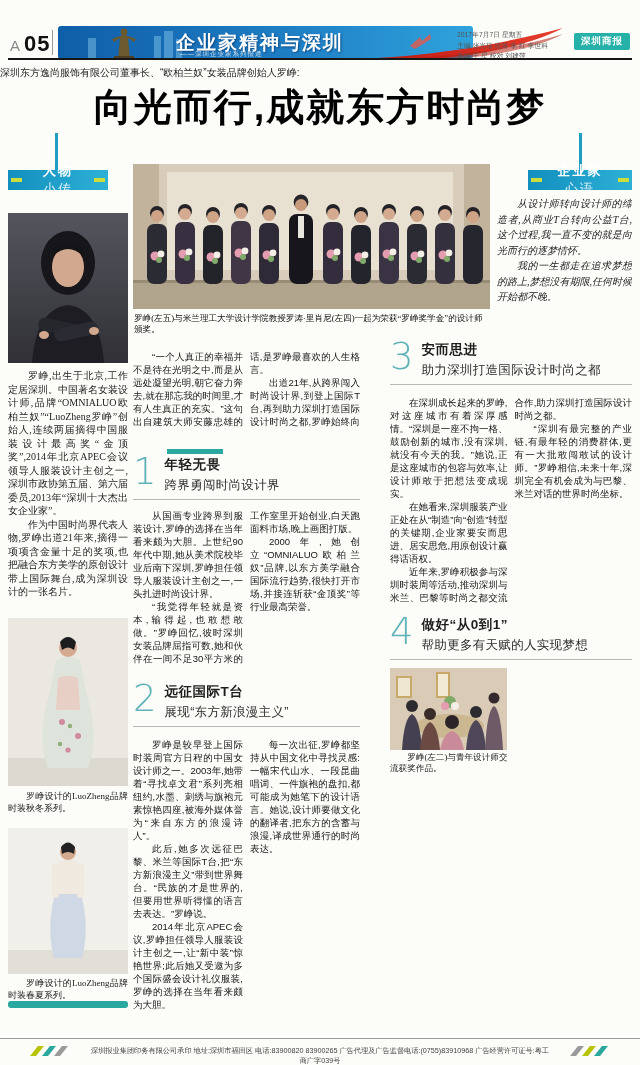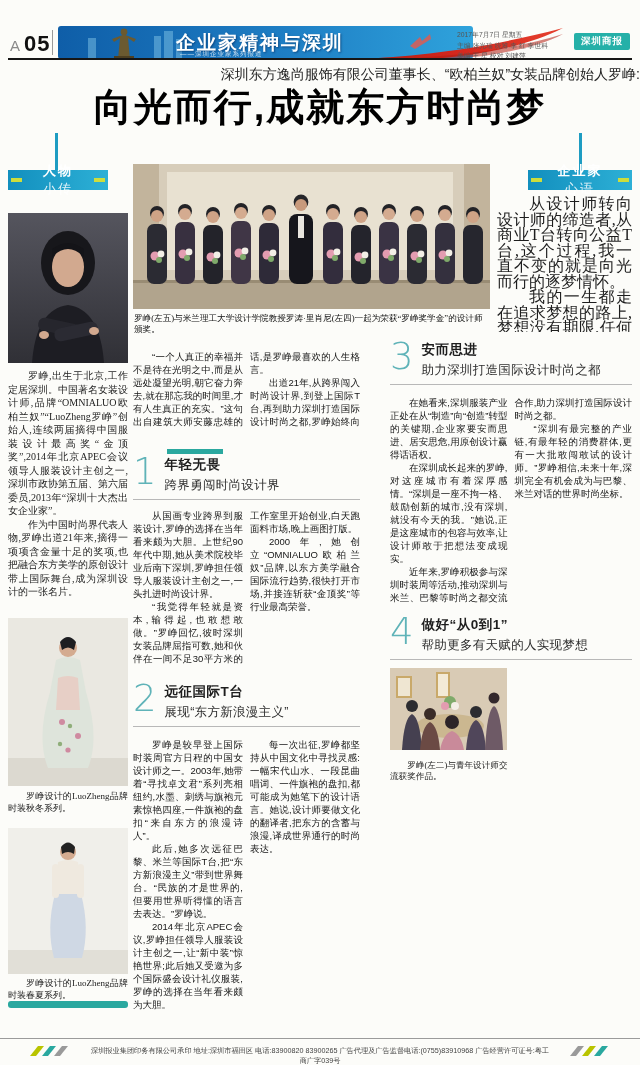--- a/index.html
+++ b/index.html
@@ -21,21 +21,21 @@
   }
   .banner-sub{position:absolute;left:122px;top:24px;font-size:6.5px;color:rgba(255,255,255,.75);letter-spacing:1px;}
   .issue{position:absolute;left:457px;top:30px;width:112px;font-size:6.8px;line-height:1.55;color:#555;}
   .badge{
     position:absolute;left:574px;top:33px;width:56px;height:17px;background:#25b0a8;
     color:#fff;font-size:9.5px;font-weight:bold;display:flex;align-items:center;justify-content:center;
     border-radius:2px;letter-spacing:1px;
   }
   .mast-rule{position:absolute;left:8px;top:58px;width:624px;height:2px;background:#161616;}
   
-  .kicker{position:absolute;left:0;top:66px;width:100%;text-align:right;font-size:14px;color:#222;}
+  .kicker{position:absolute;left:0;top:66px;width:100%;text-align:left;font-size:10px;color:#222;}
   .headline{
     position:absolute;left:0;top:82px;width:100%;text-align:center;
     font-size:38px;font-weight:900;letter-spacing:2px;color:#000;
   }
   .conn{position:absolute;width:3px;background:#1e9cc2;}
   .conn.l{left:55px;top:133px;height:38px;}
   .conn.r{left:579px;top:133px;height:38px;}
   
   .ribbon{
     position:absolute;top:170px;height:20px;display:flex;align-items:center;justify-content:center;
@@ -92,26 +92,26 @@
   .sec-title{font-size:13.5px;font-weight:bold;color:#1e1e1e;letter-spacing:.5px;}
   .sec-sub{font-size:12.5px;color:#2e2e2e;margin-top:3px;letter-spacing:.3px;}
   .sh1{left:133px;top:456px;width:227px;}
   .sh2{left:133px;top:683px;width:227px;}
   .sh3{left:390px;top:341px;width:242px;}
   .sh4{left:390px;top:616px;width:242px;}
   .prebar{position:absolute;left:167px;top:449px;width:56px;height:5px;background:#2aa89f;}
   
   .rsbody{
     position:absolute;left:497px;top:196px;width:135px;height:136px;overflow:hidden;
-    font-family:"Liberation Serif",serif;font-size:16px;line-height:15.5px;text-align:justify;color:#1d1d1d;
+    font-family:"Liberation Serif",serif;font-size:10px;line-height:15.5px;text-align:justify;color:#1d1d1d;font-style:italic;
   }
   
   .s4fig{break-inside:avoid;margin:0 0 4px 0;}
   .s4fig svg{display:block;}
-  .s4cap{font-family:"Liberation Serif",serif;font-size:8.6px;line-height:11px;color:#222;text-indent:2em;margin-top:10px;}
+  .s4cap{font-family:"Liberation Serif",serif;font-size:8.6px;line-height:11px;color:#222;text-indent:2em;margin-top:2px;}
   
   .foot-rule{position:absolute;left:0;top:1038px;width:640px;height:1px;background:#9b9b9b;}
   .footer{
     position:absolute;left:90px;top:1046px;width:460px;text-align:center;
     font-size:7.2px;color:#444;line-height:1.4;
   }
   .corner{position:absolute;top:1044px;width:48px;height:14px;}
   .corner.l{left:26px;} .corner.r{left:566px;}
 </style>
 </head>
@@ -380,41 +380,41 @@
     </div>
 
   <div class="sec-head sh2">
     <span class="sec-num">2</span>
     <div>
       <div class="sec-title">远征国际T台</div>
       <div class="sec-sub">展现“东方新浪漫主义”</div>
     </div>
   </div>
   <div class="tcols s2body">
-      <p>罗峥是较早登上国际时装周官方日程的中国女设计师之一。2003年,她带着“寻找卓文君”系列亮相纽约,水墨、刺绣与旗袍元素惊艳四座,一件旗袍的盘扣“来自东方的浪漫诗人”。</p>
+      <p>罗峥是较早登上国际时装周官方日程的中国女设计师之一。2003年,她带着“寻找卓文君”系列亮相纽约,水墨、刺绣与旗袍元素惊艳四座,被海外媒体誉为“来自东方的浪漫诗人”。</p>
       <p>此后,她多次远征巴黎、米兰等国际T台,把“东方新浪漫主义”带到世界舞台。“民族的才是世界的,但要用世界听得懂的语言去表达。”罗峥说。</p>
       <p>2014年北京APEC会议,罗峥担任领导人服装设计主创之一,让“新中装”惊艳世界;此后她又受邀为多个国际盛会设计礼仪服装,罗峥的选择在当年看来颇为大胆。</p>
       <p>每一次出征,罗峥都坚持从中国文化中寻找灵感:一幅宋代山水、一段昆曲唱词、一件旗袍的盘扣,都可能成为她笔下的设计语言。她说,设计师要做文化的翻译者,把东方的含蓄与浪漫,译成世界通行的时尚表达。</p>
     </div>
 
   <div class="rsbody">
       <p>从设计师转向设计师的缔造者,从商业T台转向公益T台,这个过程,我一直不变的就是向光而行的逐梦情怀。</p>
       <p>我的一生都走在追求梦想的路上,梦想没有期限,任何时候开始都不晚。</p>
     </div>
 
   <div class="sec-head sh3">
     <span class="sec-num">3</span>
     <div>
       <div class="sec-title">安而思进</div>
       <div class="sec-sub">助力深圳打造国际设计时尚之都</div>
     </div>
   </div>
   <div class="tcols s3body">
+      <p>在深圳成长起来的罗峥,对这座城市有着深厚感情。“深圳是一座不拘一格、鼓励创新的城市,没有深圳,就没有今天的我。”她说,正是这座城市的包容与效率,让设计师敢于把想法变成现实。</p>
       <p>在她看来,深圳服装产业正处在从“制造”向“创造”转型的关键期,企业家要安而思进、居安思危,用原创设计赢得话语权。</p>
-      <p>在深圳成长起来的罗峥,对这座城市有着深厚感情。“深圳是一座不拘一格、鼓励创新的城市,没有深圳,就没有今天的我。”她说,正是这座城市的包容与效率,让设计师敢于把想法变成现实。</p>
       <p>近年来,罗峥积极参与深圳时装周等活动,推动深圳与米兰、巴黎等时尚之都交流合作,助力深圳打造国际设计时尚之都。</p>
       <p>“深圳有最完整的产业链,有最年轻的消费群体,更有一大批敢闯敢试的设计师。”罗峥相信,未来十年,深圳完全有机会成为与巴黎、米兰对话的世界时尚坐标。</p>
     </div>
 
   <div class="sec-head sh4">
     <span class="sec-num">4</span>
     <div>
       <div class="sec-title">做好“从0到1”</div>
       <div class="sec-sub">帮助更多有天赋的人实现梦想</div>
     </div>

